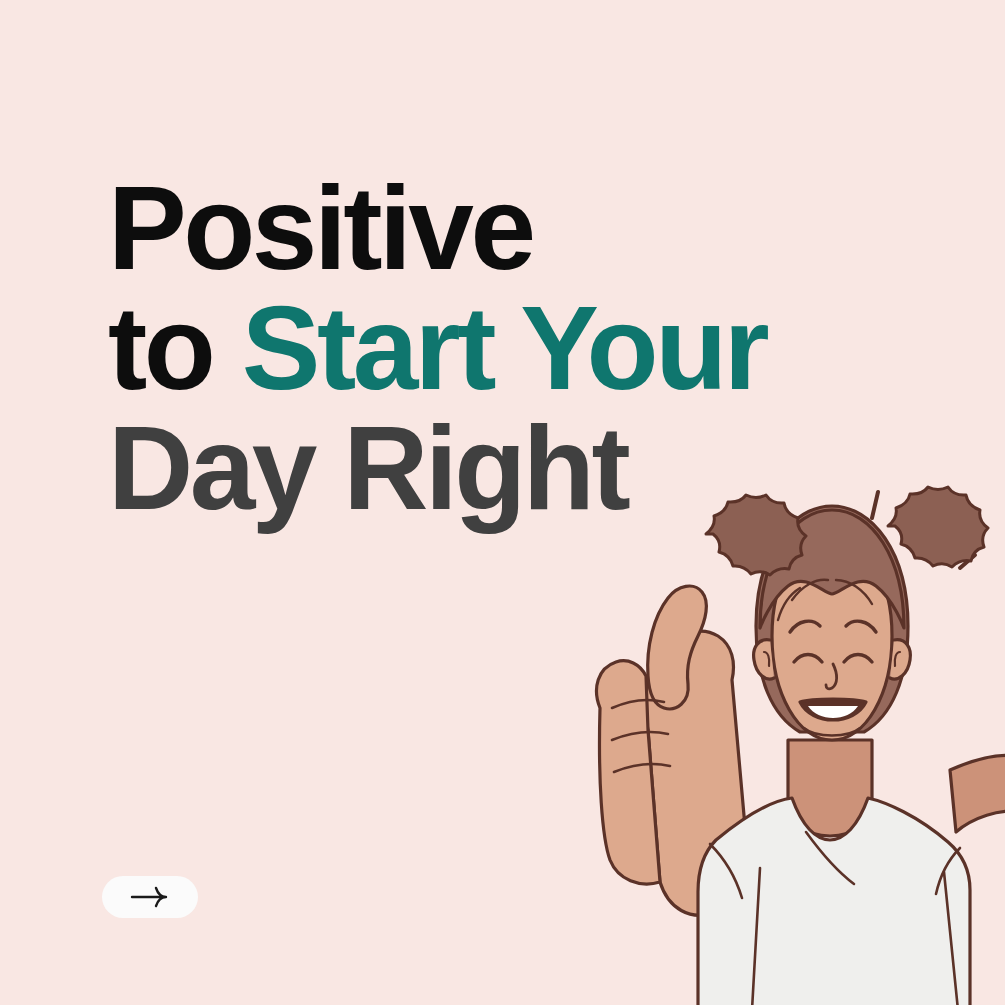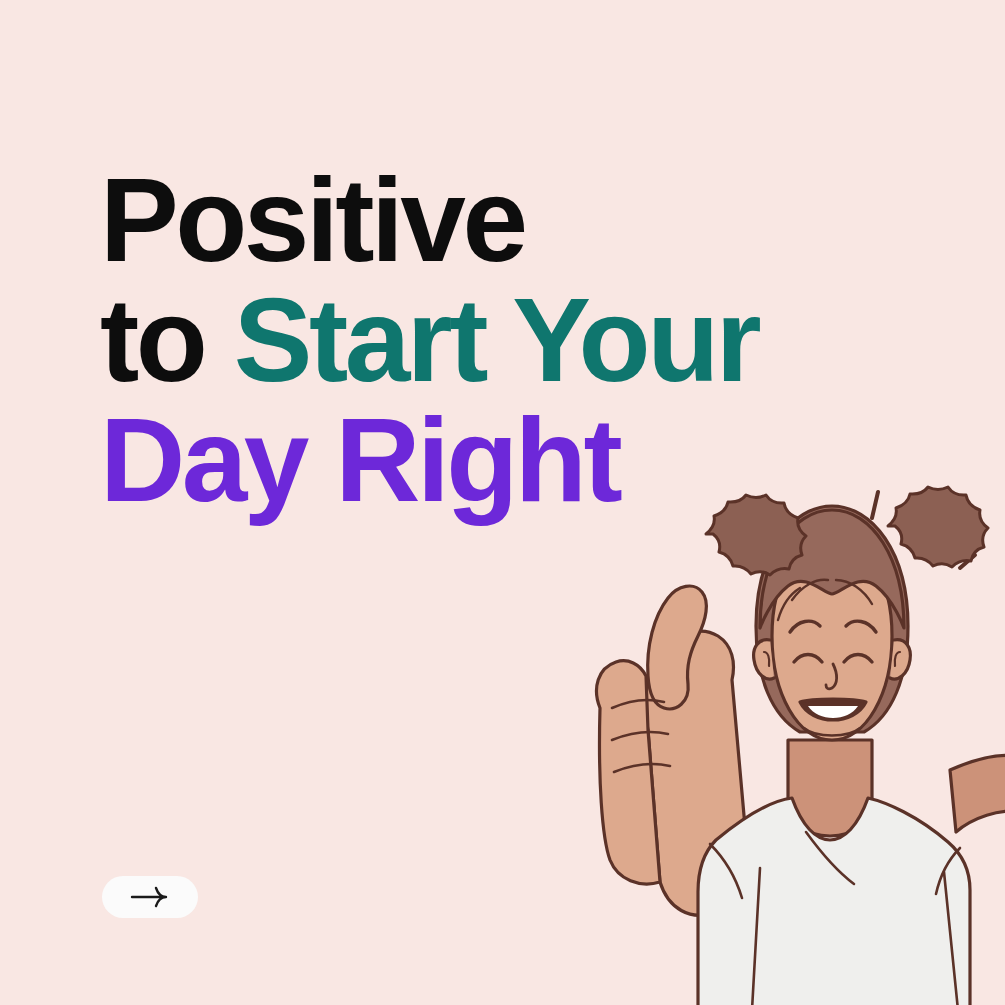--- a/index.html
+++ b/index.html
@@ -22,21 +22,21 @@
     left: 100px;
     top: 160px;
     width: 800px;
     z-index: 5;
     font-family: "Liberation Sans", sans-serif;
     font-weight: bold;
     font-size: 118px;
     line-height: 120px;
     letter-spacing: -3.5px;
     color: #0d0d0d;
-    margin: 0;
+    margin: 8px;
   }
   .headline .line { display: block; white-space: nowrap; }
   .hl-accent { color: #fa8b61; }
 
   
   .arrow-pill {
     position: absolute;
     left: 102px;
     top: 876px;
     width: 96px;
@@ -65,21 +65,21 @@
   .illustration svg { display: block; width: 100%; height: 100%; }
 </style>
 </head>
 <body>
 
 <div id="canvas" style="background: rgb(249, 231, 227);">
 
   <h1 class="headline">
     <span class="line">Positive</span>
     <span class="line"><span>to </span><span class="hl-accent" style="color: #0f766e;">Start Your</span></span>
-    <span class="line hl-accent" style="color: #6d28d9;">Day Right</span>
+    <span class="line hl-accent" style="color: #404040;">Day Right</span>
   </h1>
 
   <div class="illustration">
     <svg viewBox="0 0 500 570" xmlns="http://www.w3.org/2000/svg">
       <defs>
         <clipPath id="frameClip">
             <rect x="0" y="0" width="500" height="570"></rect>
           </clipPath>
       </defs>
       <g clip-path="url(#frameClip)" stroke="#5b3228" stroke-width="3.2" stroke-linecap="round" stroke-linejoin="round" fill="none">

